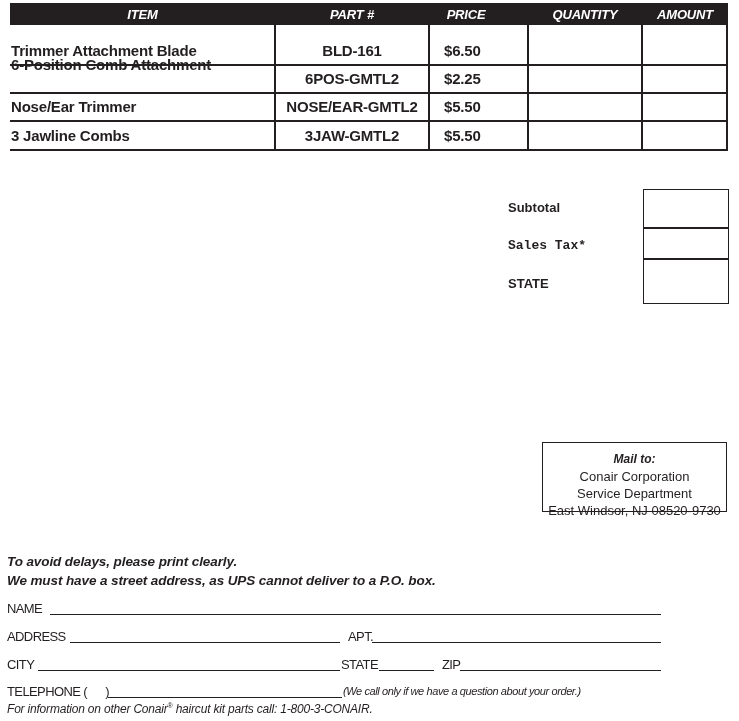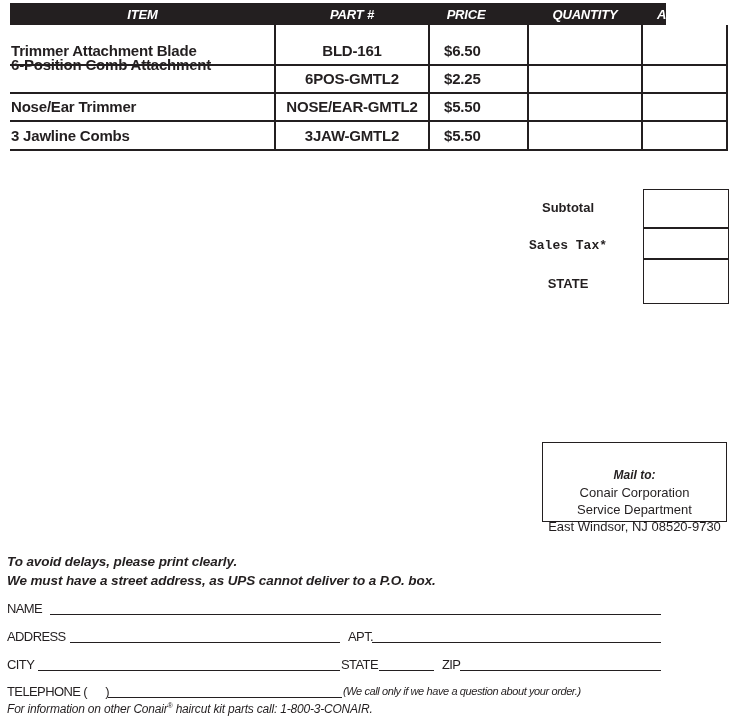--- a/index.html
+++ b/index.html
@@ -1,38 +1,38 @@
 <!DOCTYPE html>
 <html><head>
 <meta charset="utf-8">
 <style>
   * { box-sizing: border-box; margin: 0; padding: 0; }
   html, body { width: 739px; height: 721px; background: #ffffff; overflow: hidden; }
   body { position: relative; font-family: "Liberation Sans", sans-serif; color: #231f20; }
 
-  .hdr { position: absolute; left: 10px; top: 3px; width: 656px; height: 22px; background: #231f20; }
+  .hdr { position: absolute; left: 10px; top: 3px; width: 718px; height: 22px; background: #231f20; }
   .hdr span { position: absolute; top: 4px; color: #fff; font-weight: bold; font-style: italic; font-size: 13px; letter-spacing: -0.2px; text-align: center; }
 
   .vline { position: absolute; width: 2px; background: #231f20; }
   .hline { position: absolute; height: 2px; background: #231f20; }
 
   .cell { position: absolute; font-weight: bold; font-size: 15px; white-space: nowrap; letter-spacing: -0.2px; }
   .cell.item { left: 11px; }
   .cell.part { text-align: center; width: 152px; left: 276px; }
   .cell.price { left: 444px; }
 
   .qa-cell { position: absolute; }
 
-  .tot-label { position: absolute; font-weight: bold; font-size: 13px; text-align: center; width: 120px; left: 508px; }
+  .tot-label { position: absolute; font-weight: bold; font-size: 13px; text-align: left; width: 120px; left: 508px; }
   .tot-box { position: absolute; left: 643px; width: 86px; border: 1px solid #231f20; }
 
   .notes { position: absolute; left: 7px; top: 432px; width: 525px; font-size: 12.3px; line-height: 17.4px; font-style: italic; letter-spacing: -0.25px; }
   .notes b { font-weight: bold; }
 
-  .mailbox { position: absolute; left: 542px; top: 442px; width: 185px; height: 80px; border: 1px solid #231f20; text-align: center; font-size: 13px; line-height: 17px; padding-top: 24px; }
+  .mailbox { position: absolute; left: 542px; top: 442px; width: 185px; height: 70px; border: 1px solid #231f20; text-align: center; font-size: 13px; line-height: 17px; padding-top: 8px; }
   .mailbox .mt { font-weight: bold; font-style: italic; font-size: 12px; }
 
   .warn { position: absolute; left: 7px; font-weight: bold; font-style: italic; font-size: 13.5px; letter-spacing: -0.1px; }
 
   .flabel { position: absolute; font-size: 13px; letter-spacing: -0.6px; white-space: nowrap; }
   .fline { position: absolute; height: 1px; background: #231f20; }
   .fnote { position: absolute; font-size: 11px; font-style: italic; letter-spacing: -0.4px; white-space: nowrap; }
   .footer { position: absolute; left: 7px; top: 702px; font-size: 12px; font-style: italic; letter-spacing: -0.2px; white-space: nowrap; }
   .footer sup { font-size: 7px; }
 </style>

